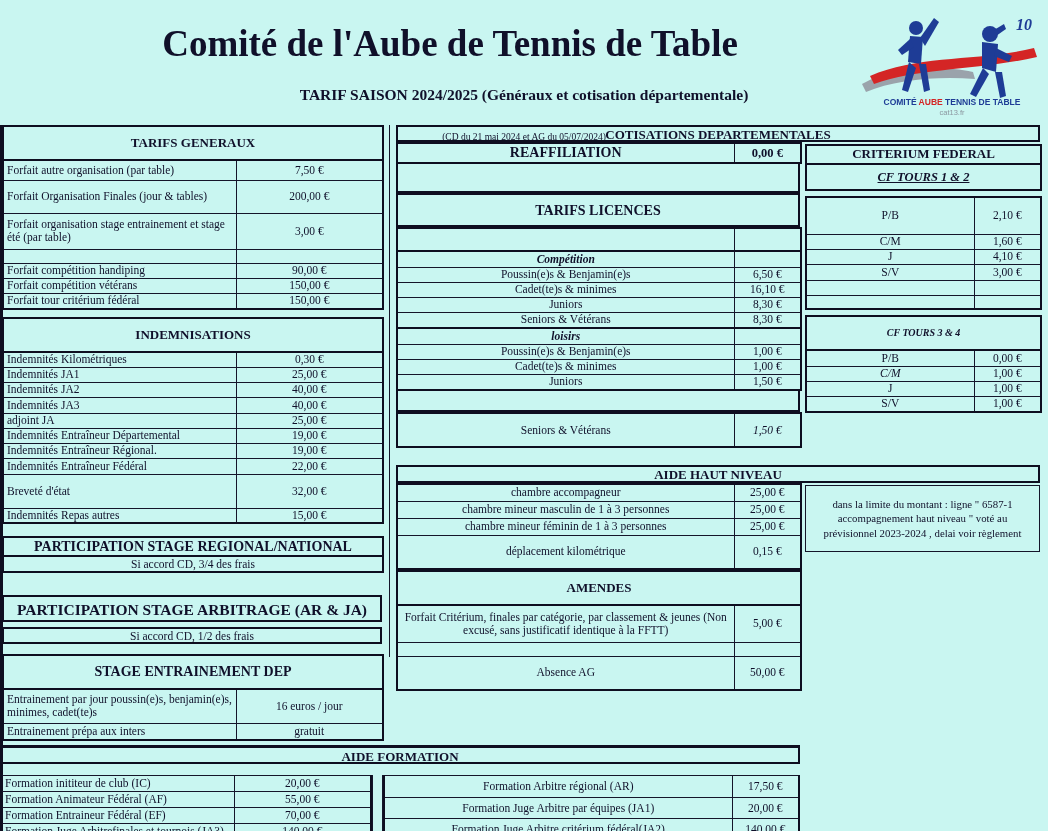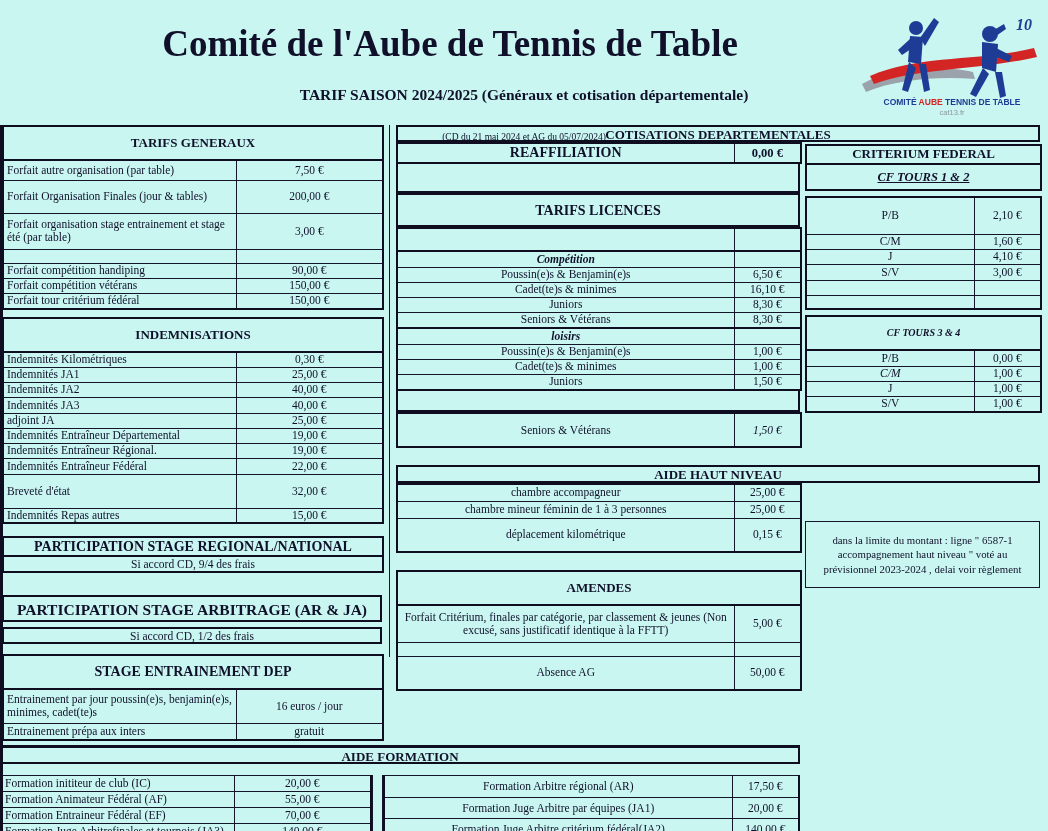--- a/index.html
+++ b/index.html
@@ -22,21 +22,21 @@
   td.cc{text-align:center;}
   td.wrap{white-space:normal;margin-left:44px;}
   td.hdr{font-weight:bold;text-align:center;font-size:13px;border-bottom:2px solid #0e0e20;}
   td.hdr14{font-size:14px;}
   .box{border:2px solid #0e0e20;box-sizing:border-box;text-align:center;}
   .h14{height:14px}.h15{height:15px}.h16{height:16px}.h17{height:17px}.h18{height:34px}
   .h19{height:19px}.h20{height:20px}.h23{height:23px}.h26{height:26px}
   .h33{height:33px}.h34{height:34px}.h36{height:36px}.h37{height:37px}
 
   .note-box{left:805px;top:485px;width:235px;height:67px;font-size:10.8px;line-height:1.35;
-    display:flex;align-items:center;justify-content:center;text-align:center;white-space:normal;padding:0 4px;box-sizing:border-box;border:1px solid #15152a;margin-top:36px;}
+    display:flex;align-items:center;justify-content:center;text-align:center;white-space:normal;padding:0 4px;box-sizing:border-box;border:1px solid #15152a;}
   .vline{width:0;border-left:1px solid #15152a;}
   .vthick{width:0;border-left:3px solid #0e0e20;}
 
   
   #af-body{left:0;top:764px;width:800px;display:flex;margin-top:11px;}
   #af-gap{width:15px;border-left:1px solid #15152a;border-right:1px solid #15152a;}
   #af-left,#af-right{border-top:none;}
 </style>
 </head>
 <body>
@@ -173,21 +173,21 @@
 
 <table class="abs" style="left:2px;top:536px;width:380px;">
   <colgroup>
         <col style="width:380px">
       </colgroup>
   <tbody>
         <tr class="h19">
           <td class="hdr hdr14">PARTICIPATION STAGE REGIONAL/NATIONAL</td>
         </tr>
   <tr class="h16">
-          <td class="cc">Si accord CD, 9/4 des frais</td>
+          <td class="cc">Si accord CD, 3/4 des frais</td>
         </tr>
 </tbody>
     </table>
 
 <div class="abs box" style="left:2px;top:595px;width:380px;height:27px;line-height:25px;font-weight:bold;font-size:15.5px;">PARTICIPATION STAGE ARBITRAGE (AR &amp; JA)</div>
 <div class="abs box" style="left:2px;top:627px;width:380px;height:17px;line-height:15px;font-size:11.5px;">Si accord CD, 1/2 des frais</div>
 
 <table class="abs" style="left:2px;top:654px;width:380px;">
   <colgroup>
         <col style="width:233px">
@@ -297,20 +297,24 @@
 
 <div class="abs box b" style="left:396px;top:465px;width:644px;height:18px;line-height:16px;font-size:13px;">AIDE HAUT NIVEAU</div>
 <table class="abs" style="left:396px;top:483px;width:404px;">
   <colgroup>
         <col style="width:337px">
         <col style="width:67px">
       </colgroup>
   <tbody>
         <tr class="h17">
           <td class="cc">chambre accompagneur</td>
+          <td class="val">25,00 €</td>
+        </tr>
+  <tr class="h17">
+          <td class="cc">chambre mineur masculin de 1 à 3 personnes</td>
           <td class="val">25,00 €</td>
         </tr>
   <tr class="h17">
           <td class="cc">chambre mineur féminin de 1 à 3 personnes</td>
           <td class="val">25,00 €</td>
         </tr>
   <tr class="h18">
           <td class="cc">déplacement  kilométrique</td>
           <td class="val">0,15 €</td>
         </tr>

